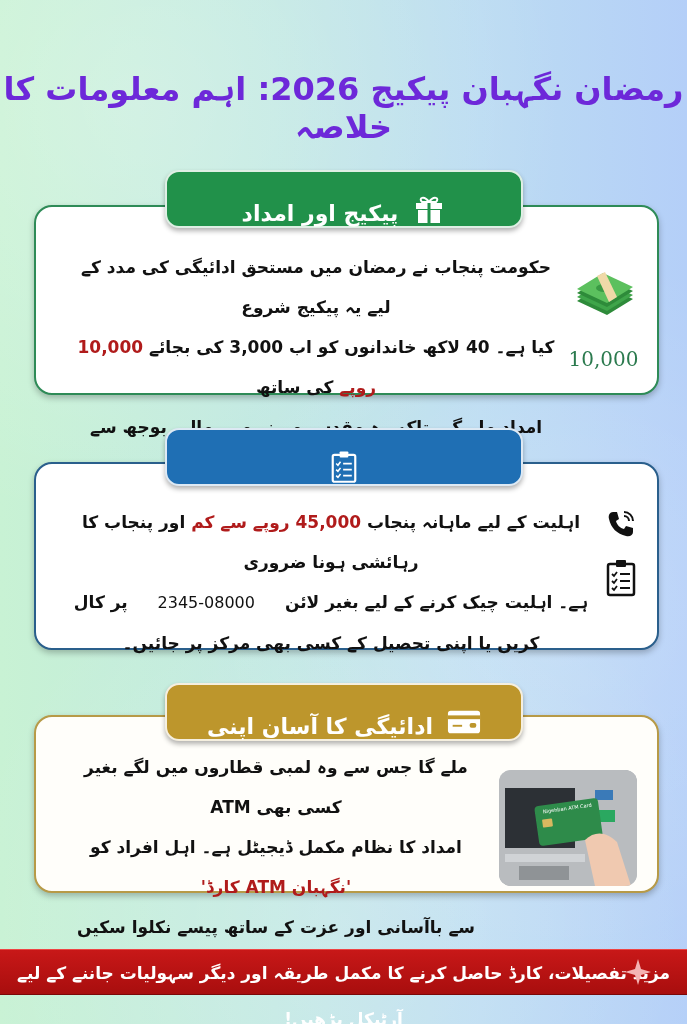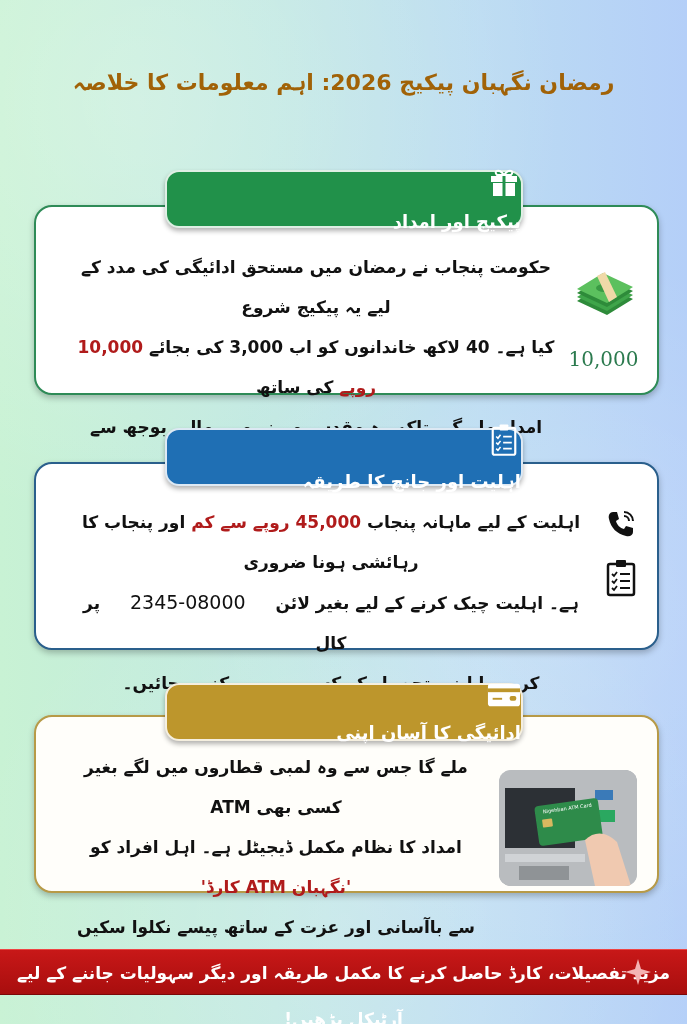--- a/index.html
+++ b/index.html
@@ -14,40 +14,39 @@
     background-image:
       radial-gradient(circle at 20% 10%, rgba(255,255,255,0.25) 0, transparent 40%),
       radial-gradient(circle at 80% 60%, rgba(255,255,255,0.18) 0, transparent 45%),
       radial-gradient(circle at 50% 90%, rgba(255,255,255,0.2) 0, transparent 40%);
     pointer-events: none;
   }
   .title {
     position: absolute; top: 70px; left: 0; width: 687px;
     text-align: center; direction: rtl;
     font-family: "DejaVu Sans", sans-serif;
-    font-weight: bold; font-size: 22px; color: #a16207;
+    font-weight: bold; font-size: 32px; color: #6d28d9;
     letter-spacing: 0;
   }
   .card {
     position: absolute; left: 34px; width: 625px;
     background: #fff; border-radius: 18px;
     box-shadow: 0 3px 6px rgba(0,0,0,0.25);
   }
   .card.green { top: 205px; height: 190px; border: 2px solid #2e8b57; }
   .card.blue  { top: 462px; height: 188px; border: 2px solid #2a5f8c; }
   .card.gold  { top: 715px; height: 178px; border: 2px solid #b79a47; background: #fffefa; }
 
   .pill {
     position: absolute; left: 165px; width: 358px; height: 58px;
     border-radius: 14px; color: #fff;
-    display: flex; align-items: flex-start; justify-content: center; gap: 14px;
-    direction: rtl; font-weight: bold; font-size: 18px;
+    display: flex; align-items: flex-end; justify-content: center; gap: 14px;
+    direction: rtl; font-weight: bold; font-size: 22px;
     box-shadow: 0 3px 5px rgba(0,0,0,0.3);
     border: 2px solid rgba(255,255,255,0.85);
-    flex-direction: column;
   }
   .pill.green { top: 170px; background: #21914a; }
   .pill.blue  { top: 428px; background: #1f6fb4; }
   .pill.gold  { top: 683px; background: #bd962c; }
   .pill .icon { width: 34px; height: 34px; display: flex; align-items: center; justify-content: center; }
 
   .card-text {
     position: absolute; direction: rtl; text-align: center;
     font-weight: bold; font-size: 17px; line-height: 40px; color: #111;
   }
@@ -120,21 +119,21 @@
   </span>
   <span>پیکیج اور امداد</span>
 </div>
 
 <div class="card blue">
   <div class="card-text" style="left:30px; top:38px; width:530px;">
     <div>
       <span>اہلیت کے لیے ماہانہ پنجاب </span><span class="red">45,000 روپے سے کم</span><span> اور پنجاب کا رہائشی ہونا ضروری</span>
     </div>
     <div>
-      <span>ہے۔ اہلیت چیک کرنے کے لیے بغیر لائن </span><span style="font-weight:normal; font-size:19px; margin:0 24px;">08000-2345</span><span> پر کال</span>
+      <span>ہے۔ اہلیت چیک کرنے کے لیے بغیر لائن </span><span style="font-weight:normal; font-size:16px; margin:0 24px;">08000-2345</span><span> پر کال</span>
     </div>
     <div>کریں یا اپنی تحصیل کے کسی بھی مرکز پر جائیں۔</div>
   </div>
   <div class="side-icons">
     <div class="ic">
       <svg width="32" height="32" viewBox="0 0 32 32">
         <path d="M8 4 L12 4 L14 11 L11 13 C12 17, 15 20, 19 21 L21 18 L28 20 L28 24 C28 27, 25 29, 21 28 C12 26, 6 20, 4 11 C3 7, 5 4, 8 4 Z" fill="#111"></path>
         <path d="M19 4 A9 9 0 0 1 28 13" stroke="#111" stroke-width="2" fill="none"></path>
         <path d="M19 8 A5 5 0 0 1 24 13" stroke="#111" stroke-width="2" fill="none"></path>
       </svg>
@@ -151,21 +150,20 @@
 </div>
 <div class="pill blue">
   <span class="icon">
     <svg width="26" height="34" viewBox="0 0 30 38">
       <rect x="2" y="5" width="26" height="31" rx="2" fill="none" stroke="#fff" stroke-width="2.5"></rect>
       <rect x="10" y="1" width="10" height="7" rx="1" fill="#fff"></rect>
       <path d="M6 15 l2 2 l3 -4 M6 22 l2 2 l3 -4 M6 29 l2 2 l3 -4" stroke="#fff" stroke-width="1.8" fill="none"></path>
       <path d="M14 15 h10 M14 22 h10 M14 29 h10" stroke="#fff" stroke-width="2"></path>
     </svg>
   </span>
-  <span>اہلیت اور جانچ کا طریقہ</span>
 </div>
 
 <div class="card gold">
   <div class="card-text" style="left:30px; top:30px; width:420px;">
     <div>ملے گا جس سے وہ لمبی قطاروں میں لگے بغیر کسی بھی ATM</div>
     <div>
       <span>امداد کا نظام مکمل ڈیجیٹل ہے۔ اہل افراد کو </span><span class="red">'نگہبان ATM کارڈ'</span>
     </div>
     <div>سے باآسانی اور عزت کے ساتھ پیسے نکلوا سکیں گے۔</div>
   </div>

